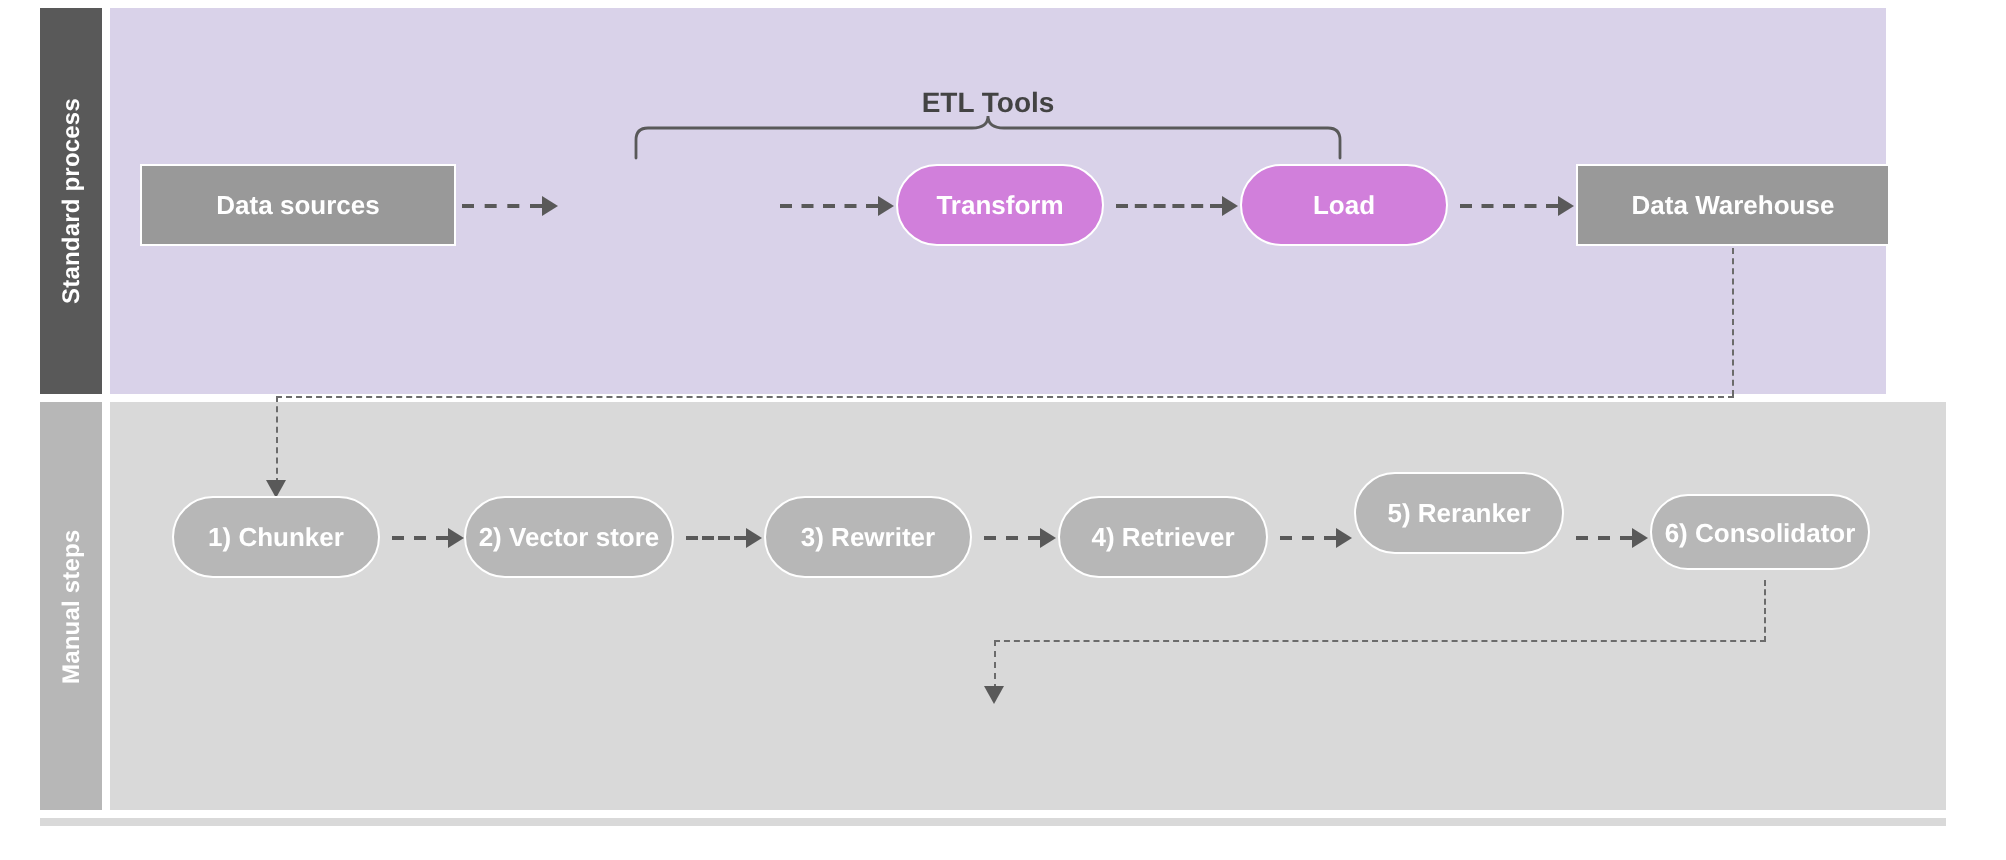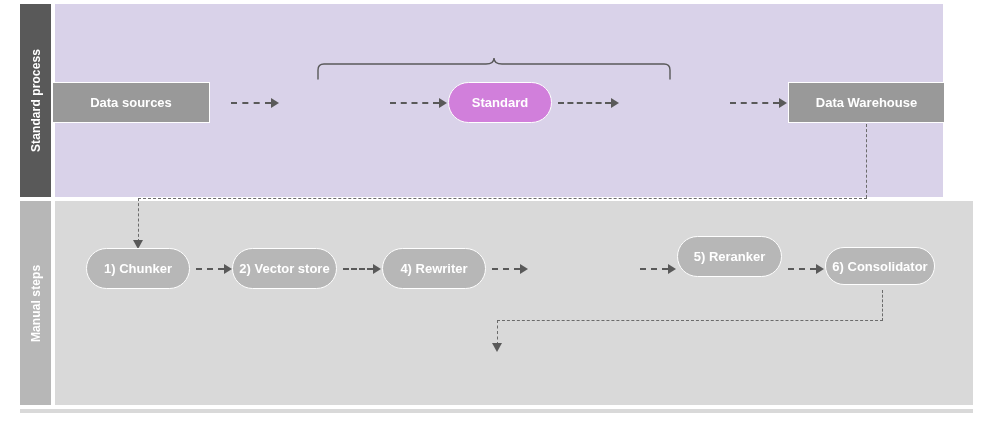--- a/index.html
+++ b/index.html
@@ -152,31 +152,33 @@
 <body>
 
 <div id="canvas">
 
   <div class="band band-top"></div>
   <div class="band band-bottom"></div>
 
   <div class="lane-label lane-top">Standard process</div>
   <div class="lane-label lane-bottom">Manual steps</div>
 
+  <div class="brace-label">ETL Tools</div>
   <div class="brace-wrap">
     <svg width="356" height="22" viewBox="0 0 356 22" fill="none" xmlns="http://www.w3.org/2000/svg" aria-hidden="true">
       <path d="M2 21 L2 12 Q2 6 8 6 L170 6 Q178 6 178 0 Q178 6 186 6 L348 6 Q354 6 354 12 L354 21" stroke="#595959" stroke-width="1.4" fill="none" stroke-linecap="round"></path>
     </svg>
   </div>
 
-  <div class="node rect gray" style="left:52px; top:82px; width:158px; height:41px;">Data sources</div>
-
-
-  <div class="node pill purple" style="left:448px; top:82px; width:104px; height:41px;">Standard</div>
-
+  <div class="node rect gray" style="left:70px; top:82px; width:158px; height:41px;">Data sources</div>
+
+
+  <div class="node pill purple" style="left:448px; top:82px; width:104px; height:41px;">Transform</div>
+
+  <div class="node pill purple" style="left:620px; top:82px; width:104px; height:41px;">Load</div>
 
   <div class="node rect gray" style="left:788px; top:82px; width:157px; height:41px;">Data Warehouse</div>
 
   <div class="h-dash" style="left:231px; top:102px; width:40px;"></div>
   <div class="arrow-right" style="left:271px; top:98px;"></div>
 
   <div class="h-dash" style="left:390px; top:102px; width:49px;"></div>
   <div class="arrow-right" style="left:439px; top:98px;"></div>
 
   <div class="h-dash" style="left:558px; top:102px; width:53px;"></div>
@@ -187,22 +189,23 @@
 
   <div class="v-dash thin" style="left:866px; top:124px; height:74px;"></div>
   <div class="h-dash thin" style="left:138px; top:198px; width:729px;"></div>
   <div class="v-dash thin" style="left:138px; top:198px; height:44px;"></div>
   <div class="arrow-down" style="left:133px; top:240px;"></div>
 
   <div class="node pill lightgray" style="left:86px; top:248px; width:104px; height:41px;">1) Chunker</div>
 
   <div class="node pill lightgray" style="left:232px; top:248px; width:105px; height:41px;">2) Vector store</div>
 
-  <div class="node pill lightgray" style="left:382px; top:248px; width:104px; height:41px;">4) Rewriter</div>
-
+  <div class="node pill lightgray" style="left:382px; top:248px; width:104px; height:41px;">3) Rewriter</div>
+
+  <div class="node pill lightgray" style="left:529px; top:248px; width:105px; height:41px;">4) Retriever</div>
 
   <div class="node pill lightgray" style="left:677px; top:236px; width:105px; height:41px;">5) Reranker</div>
 
   <div class="node pill lightgray" style="left:825px; top:247px; width:110px; height:38px;">6) Consolidator</div>
 
   <div class="h-dash" style="left:196px; top:268px; width:28px;"></div>
   <div class="arrow-right" style="left:224px; top:264px;"></div>
 
   <div class="h-dash" style="left:343px; top:268px; width:30px;"></div>
   <div class="arrow-right" style="left:373px; top:264px;"></div>

